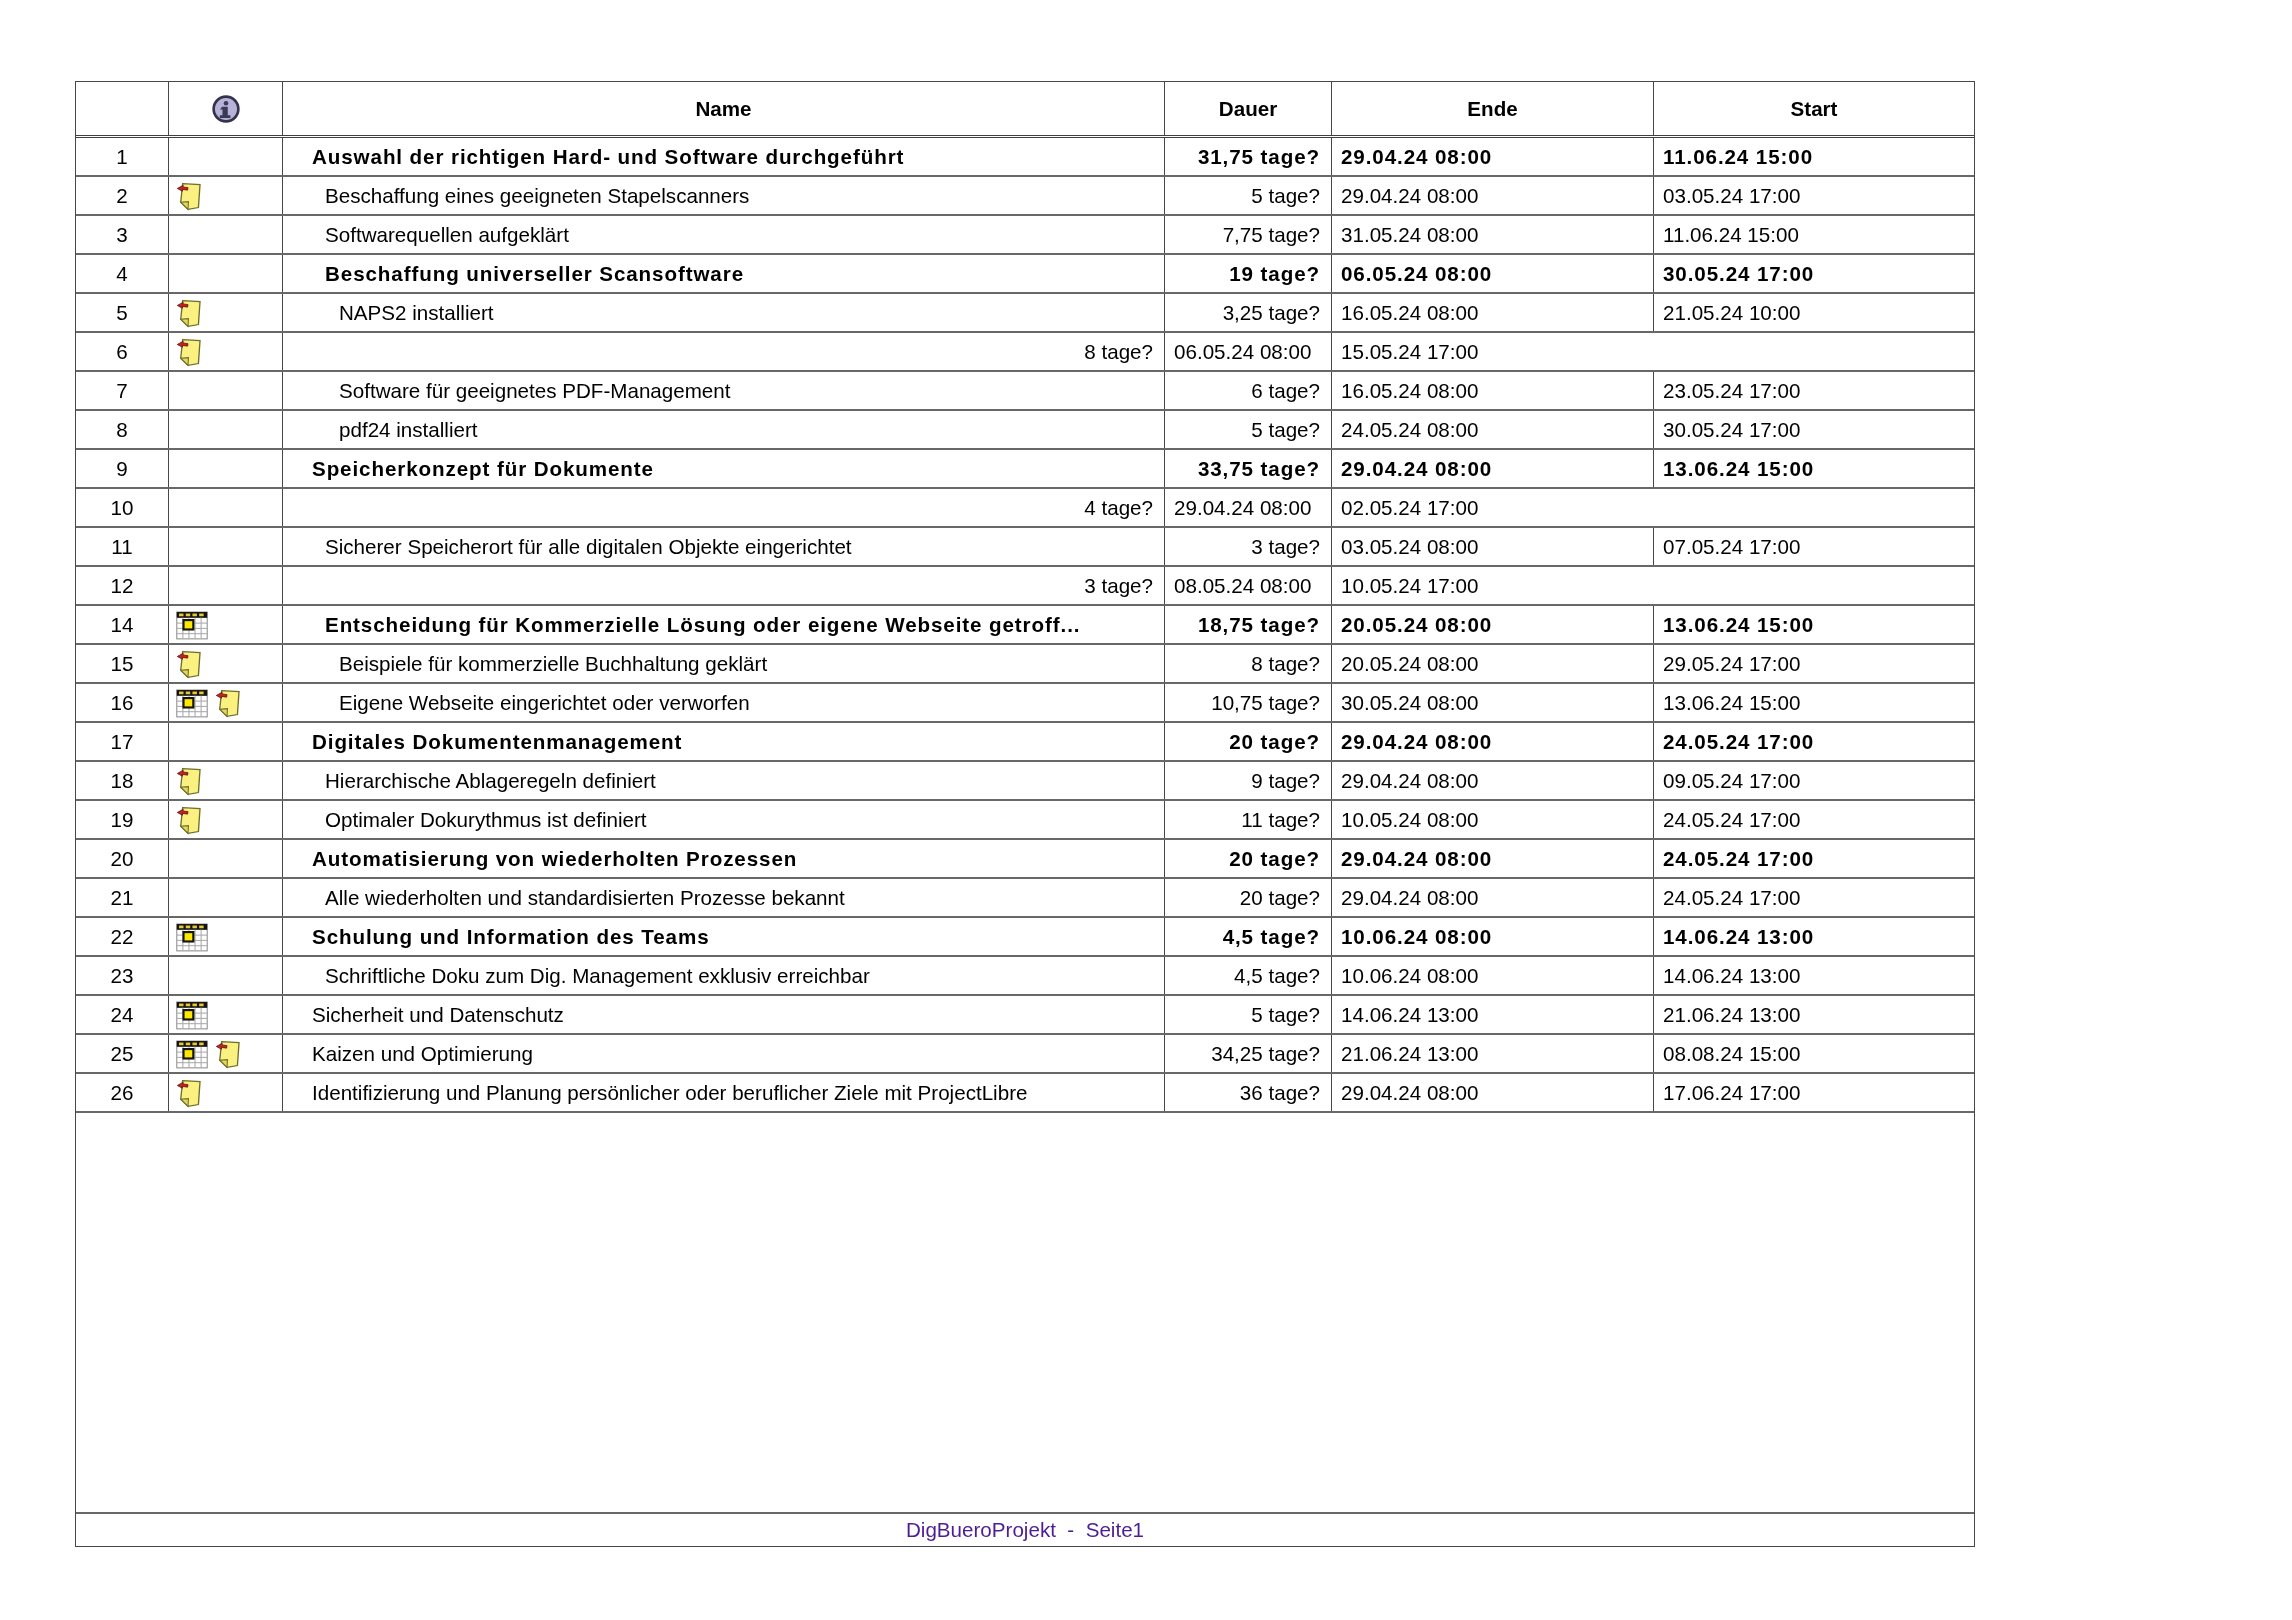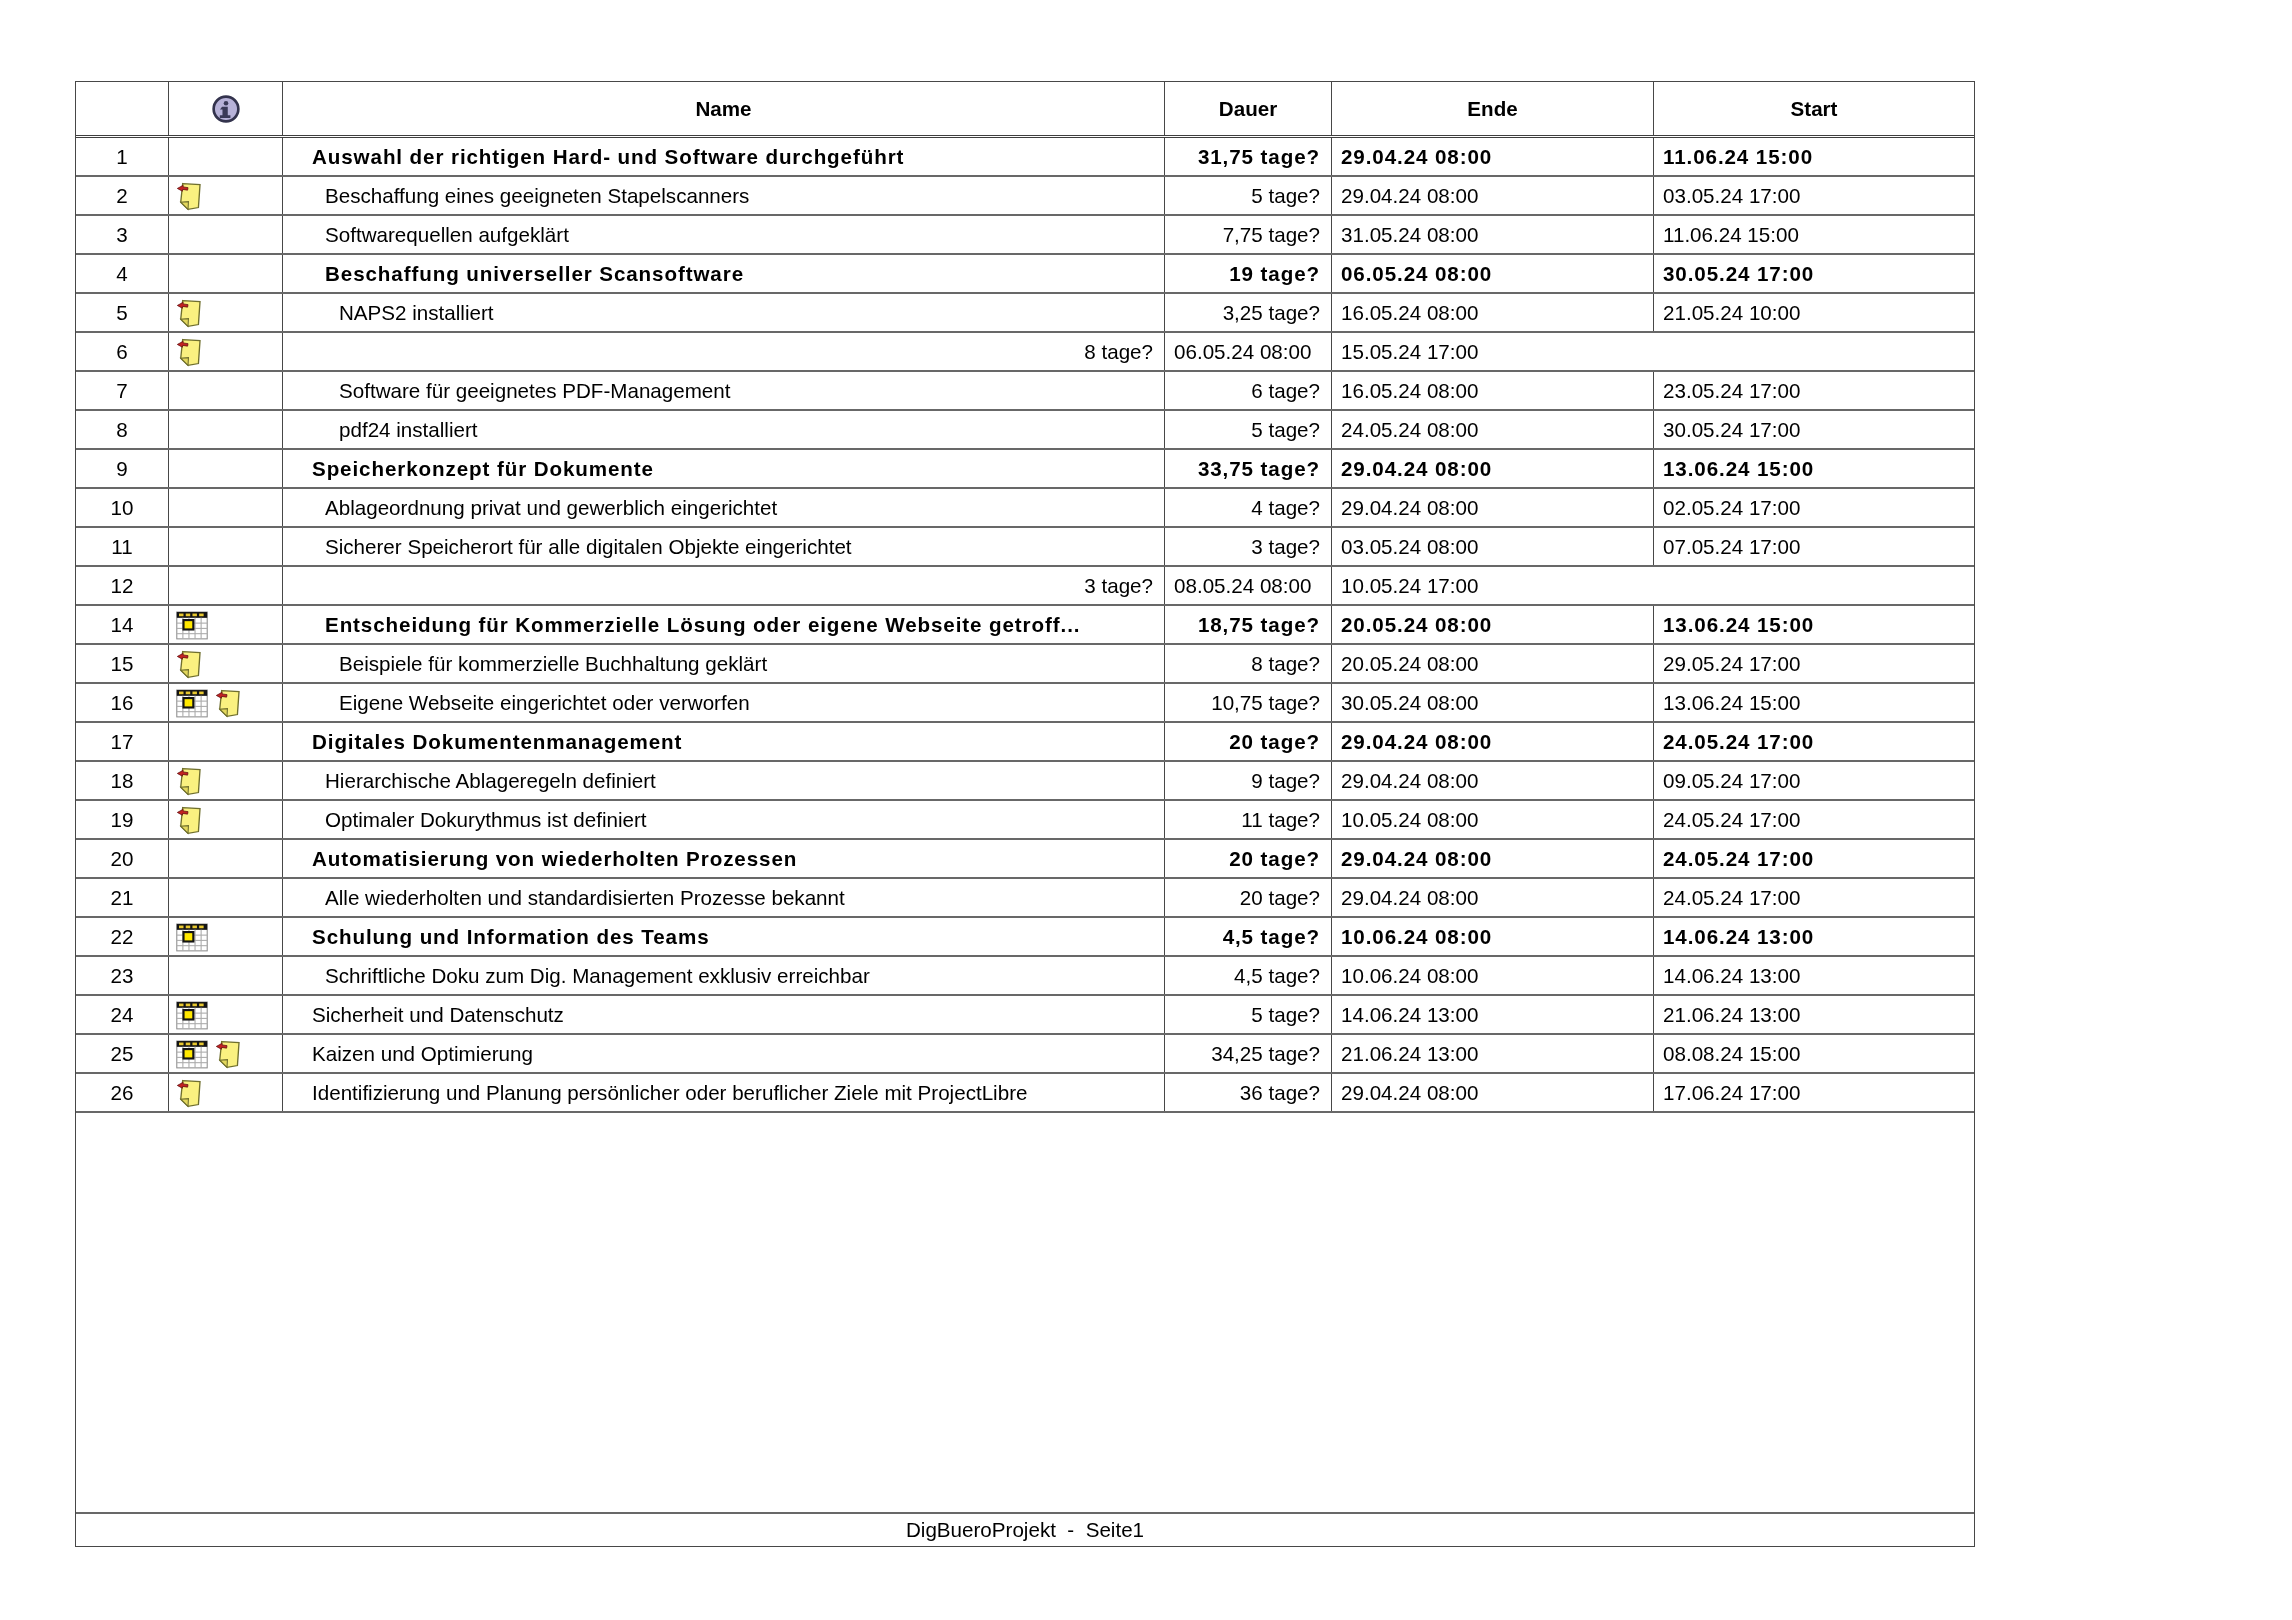--- a/index.html
+++ b/index.html
@@ -65,21 +65,21 @@
   }
   .spacer { flex: 1; }
   .tfoot {
     height: 34px;
     box-sizing: border-box;
     border-top: 2.7px double #686868;
     display: flex;
     align-items: center;
     justify-content: center;
     font-size: 20.6px;
-    color: #000000;
+    color: #4c1d95;
   }
 </style>
 </head>
 <body>
 
 <div class="sheet">
 
   <div class="grid-row thead">
     <div class="cell"></div>
     <div class="cell">
@@ -189,21 +189,20 @@
         <div class="cell num">9</div>
         <div class="cell icons"></div>
         <div class="cell name l1">Speicherkonzept für Dokumente</div>
         <div class="cell dauer">33,75 tage?</div>
         <div class="cell start">29.04.24 08:00</div>
         <div class="cell ende">13.06.24 15:00</div>
       </div>
       <div class="grid-row row">
         <div class="cell num">10</div>
         <div class="cell icons"></div>
-        <div class="cell name l2">Ablageordnung privat und gewerblich eingerichtet</div>
         <div class="cell dauer">4 tage?</div>
         <div class="cell start">29.04.24 08:00</div>
         <div class="cell ende">02.05.24 17:00</div>
       </div>
       <div class="grid-row row">
         <div class="cell num">11</div>
         <div class="cell icons"></div>
         <div class="cell name l2">Sicherer Speicherort für alle digitalen Objekte eingerichtet</div>
         <div class="cell dauer">3 tage?</div>
         <div class="cell start">03.05.24 08:00</div>

